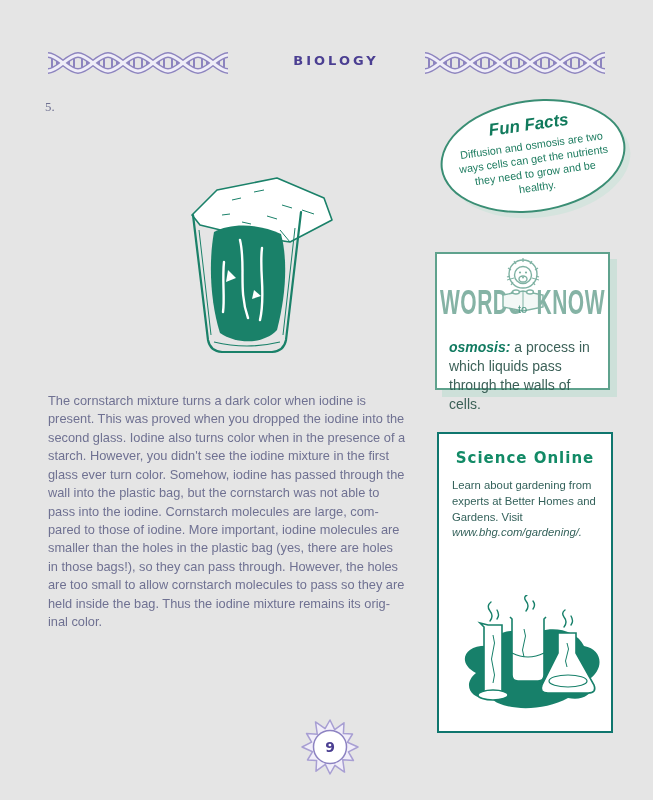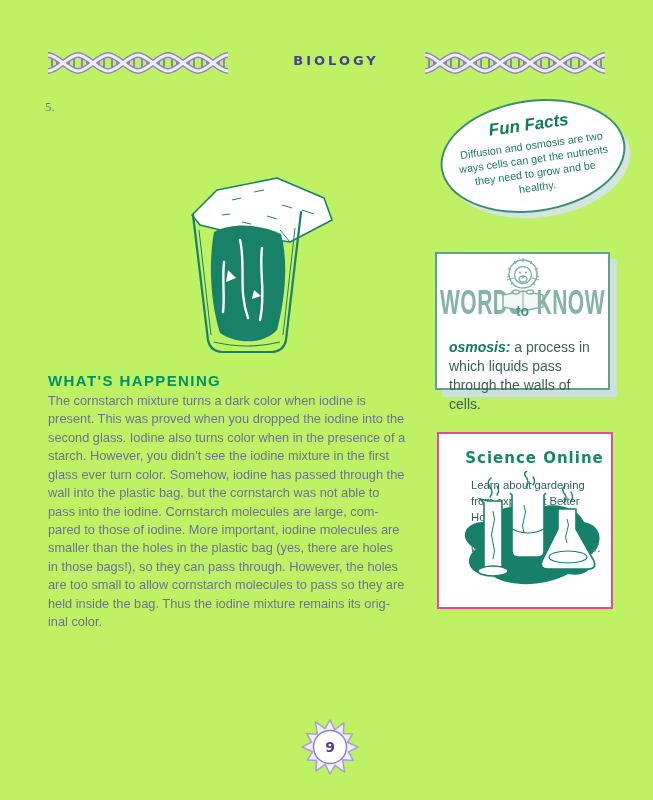--- a/index.html
+++ b/index.html
@@ -1,16 +1,16 @@
 <!DOCTYPE html>
 <html><head>
 <meta charset="utf-8">
 <style>
   html,body{margin:0;padding:0;background:#ffffff;}
-  .page{position:relative;width:653px;height:800px;background:#bef264;overflow:hidden;
+  .page{position:relative;width:653px;height:800px;background:#e5e5e5;overflow:hidden;
         font-family:"Liberation Sans",sans-serif;}
 
   
   .dna{position:absolute;top:50px;height:26px;width:180px;}
   .dna-left{left:48px;}
   .dna-right{left:425px;}
   .page-title{position:absolute;top:53px;left:288px;width:96px;text-align:center;
       font-family:"DejaVu Sans",sans-serif;font-weight:bold;font-size:13px;
       letter-spacing:3px;color:#4b3f92;}
 
@@ -42,27 +42,27 @@
       background:#ffffff;border:2px solid #5fa28d;box-shadow:7px 7px 0 #cde0d9;
       box-sizing:border-box;}
   .wk-header{position:relative;height:78px;}
   .wk-word{position:absolute;display:inline-block;font-weight:bold;font-size:21px;
       color:#85b3a5;transform:scaleY(1.7);transform-origin:top;letter-spacing:0.5px;
       font-family:"Liberation Sans",sans-serif;}
   .wk-left{left:3px;top:28px;}
   .wk-right{right:3px;top:28px;}
   .wk-lion{position:absolute;left:50%;top:2px;transform:translateX(-50%);}
   .wk-to{position:absolute;left:50%;top:49px;transform:translateX(-50%);
-      font-weight:bold;font-size:14px;color:#4f9684;}
+      font-weight:normal;font-size:11px;color:#4f9684;}
   .wk-def{margin:6px 12px 0 12px;font-size:14px;line-height:1.35;color:#3c6158;}
   .wk-term{font-weight:bold;font-style:italic;color:#117a60;}
 
   
-  .so-card{position:absolute;left:437px;top:432px;width:176px;height:177px;
-      background:#ffffff;border:2px solid #ec4899;box-sizing:border-box;padding-left:19px;}
+  .so-card{position:absolute;left:437px;top:432px;width:176px;height:301px;
+      background:#ffffff;border:2px solid #0f766e;box-sizing:border-box;}
   .so-title{margin:15px 0 0 0;text-align:center;font-family:"DejaVu Sans",sans-serif;
       font-weight:bold;font-size:15px;letter-spacing:1px;color:#128a66;}
   .so-body{margin:11px 13px 0 13px;font-size:11.3px;line-height:1.4;color:#33615a;}
   .so-url{font-style:italic;}
   .so-flasks{position:absolute;left:7px;bottom:8px;}
 
   
   .burst{position:absolute;left:299px;top:716px;width:62px;height:62px;}
   .page-num{position:absolute;left:299px;top:716px;width:62px;height:62px;
       display:flex;align-items:center;justify-content:center;
@@ -133,21 +133,20 @@
     </g>
     <path d="M66,100 l8,8 l-10,4 Z" fill="#ffffff"></path>
     <path d="M92,120 l7,6 l-9,3 Z" fill="#ffffff"></path>
 
     <path d="M31,45 L46,170 Q48,181 60,182 L110,182 Q122,181 124,170 L139,42" fill="none" stroke="#1a8169" stroke-width="2.2" stroke-linecap="round"></path>
     <path d="M52,172 Q85,180 118,172" fill="none" stroke="#1a8169" stroke-width="1.2"></path>
     <path d="M37,60 L49,165" fill="none" stroke="#1a8169" stroke-width="1"></path>
     <path d="M133,58 L121,165" fill="none" stroke="#1a8169" stroke-width="1"></path>
   </svg>
 
-  <h2 class="wh-heading">WHAT'S HAPPENING</h2>
   <p class="wh-body">The cornstarch mixture turns a dark color when iodine is
 present. This was proved when you dropped the iodine into the
 second glass. Iodine also turns color when in the presence of a
 starch. However, you didn't see the iodine mixture in the first
 glass ever turn color. Somehow, iodine has passed through the
 wall into the plastic bag, but the cornstarch was not able to
 pass into the iodine. Cornstarch molecules are large, com-
 pared to those of iodine. More important, iodine molecules are
 smaller than the holes in the plastic bag (yes, there are holes
 in those bags!), so they can pass through. However, the holes

